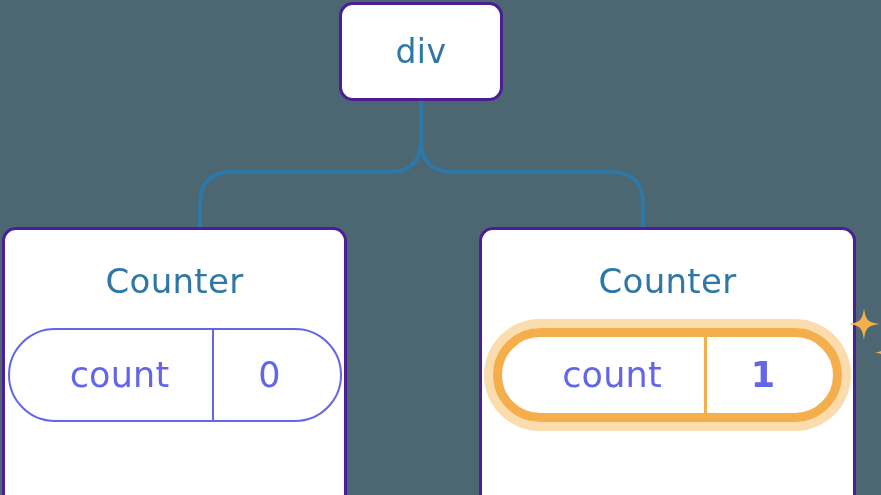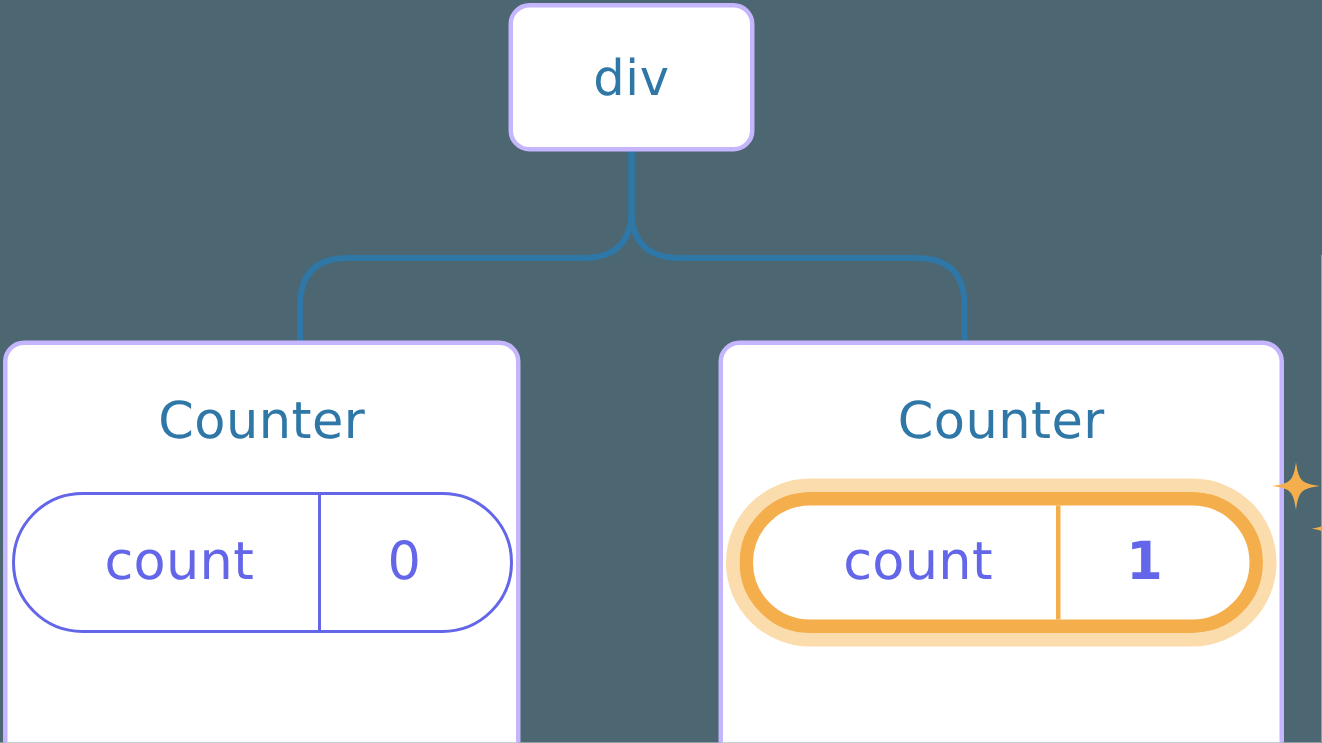--- a/index.html
+++ b/index.html
@@ -26,21 +26,21 @@
     left: 0;
     top: 0;
     width: 881px;
     height: 495px;
   }
 
   
   .node {
     position: absolute;
     background: #ffffff;
-    border: 3px solid #c4b5fd;
+    border: 3px solid #4c1d95;
     border-radius: 14px;
     box-sizing: border-box;
   }
 
   #node-div {
     left: 339px;
     top: 2px;
     width: 164px;
     height: 99px;
     display: flex;

